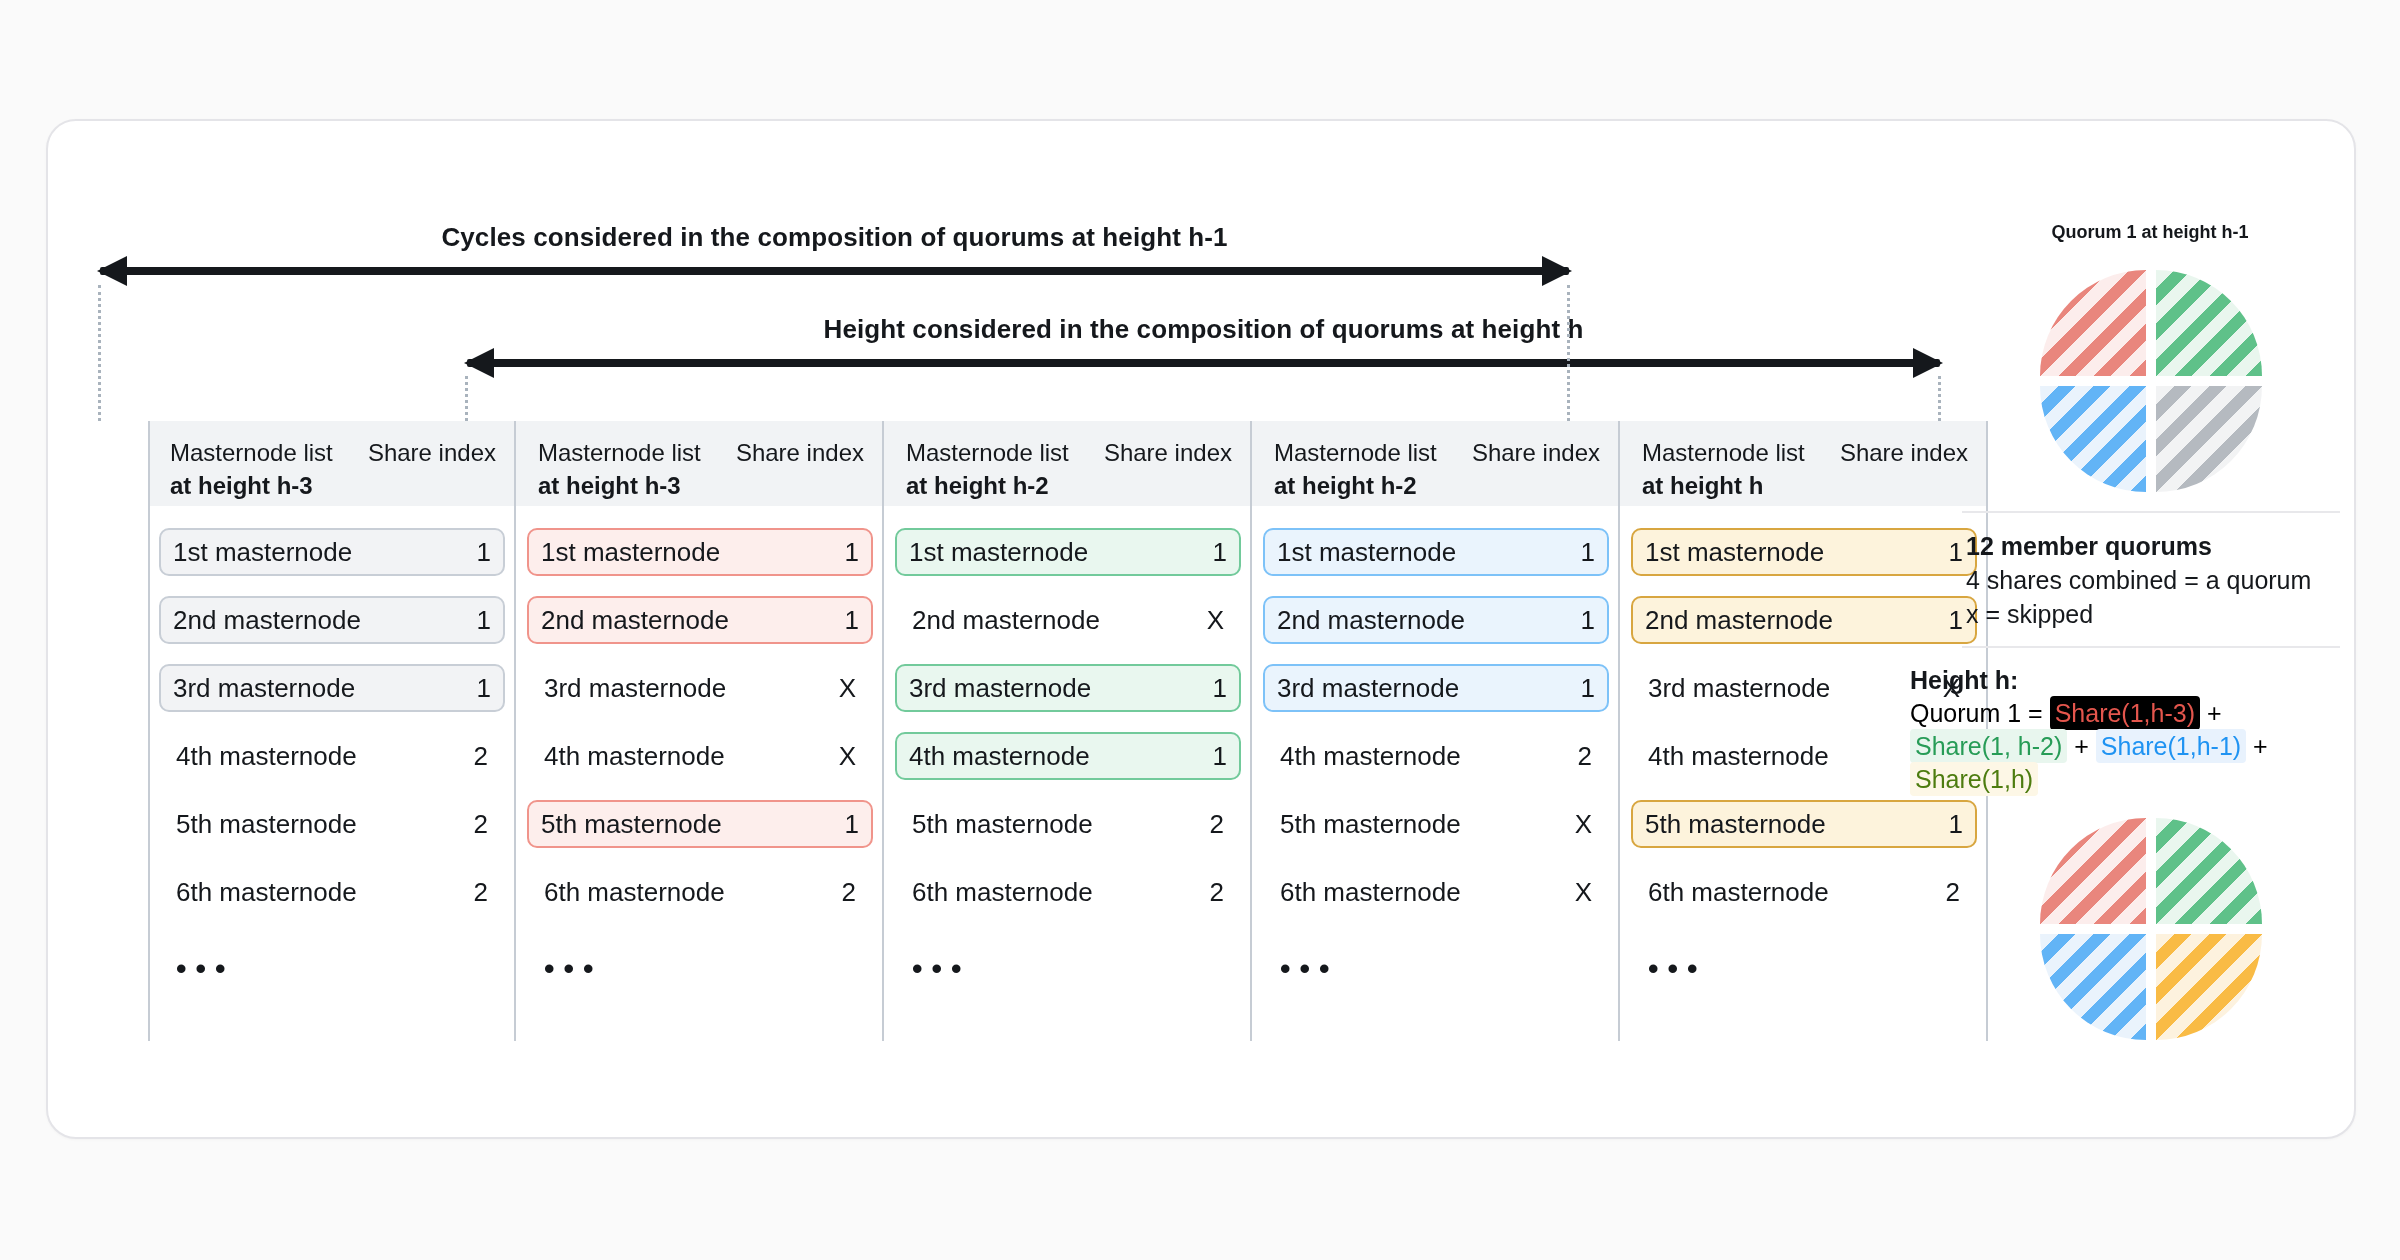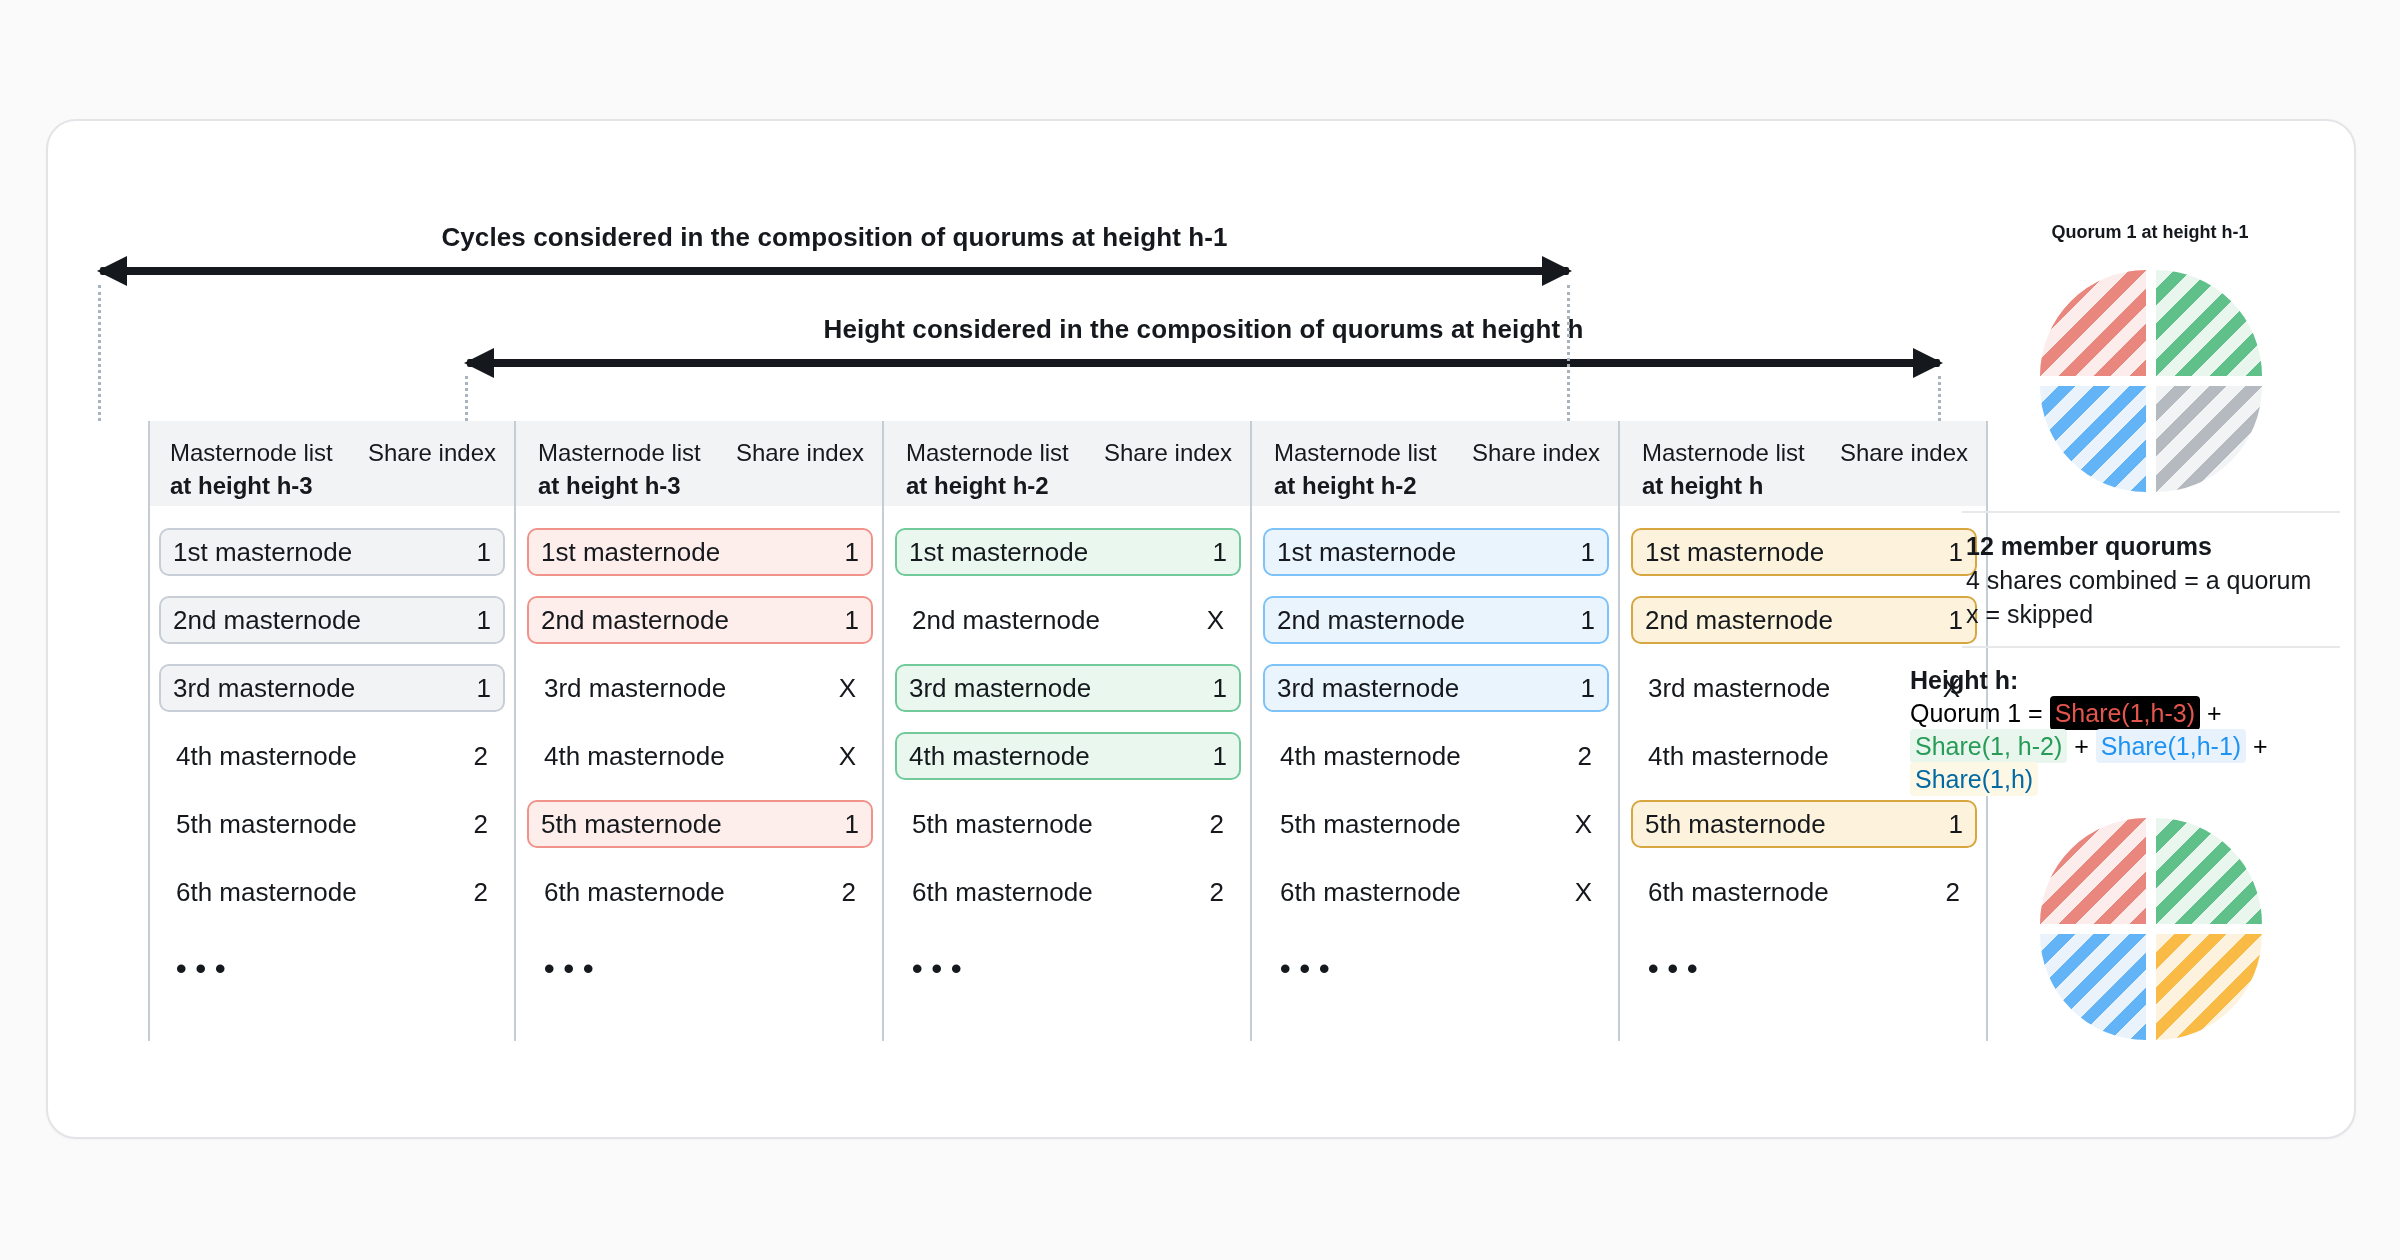--- a/index.html
+++ b/index.html
@@ -48,21 +48,21 @@
   .s1{top:511px;} .s2{top:646px;}
   .legend{position:absolute;left:1966px;top:529px;font-size:25px;line-height:34px;}
   .lg1{font-weight:700;}
   .heighth{position:absolute;left:1910px;top:664px;font-size:25px;line-height:33px;}
   .hh{font-weight:700;}
   .seg{padding:3px 5px;border-radius:4px;}
   .seg-plain{padding:3px 0;color:#000000;background:transparent;text-align:center;}
   .seg-red{color:#e4564d;background:#000000;}
   .seg-green{color:#279c57;background:#e8f6ee;}
   .seg-blue{color:#1f93f2;background:#e8f2fd;}
-  .seg-yellow{color:#0369a1;background:#fdf7e6;}
+  .seg-yellow{color:#4d7c0f;background:#fdf7e6;}
 
   .pie{position:absolute;width:222px;height:222px;display:grid;grid-template-columns:1fr 1fr;grid-template-rows:1fr 1fr;gap:10px;}
   .pie-top{left:2040px;top:270px;}
   .pie-bottom{left:2040px;top:818px;}
   .quad{width:100%;height:100%;}
   .quad.tl{border-radius:100% 0 0 0;}
   .quad.tr{border-radius:0 100% 0 0;}
   .quad.bl{border-radius:0 0 0 100%;}
   .quad.br{border-radius:0 0 100% 0;}
   .q-red{background:repeating-linear-gradient(135deg,#fcedec 0 13px,#e9867d 13px 25px);}

